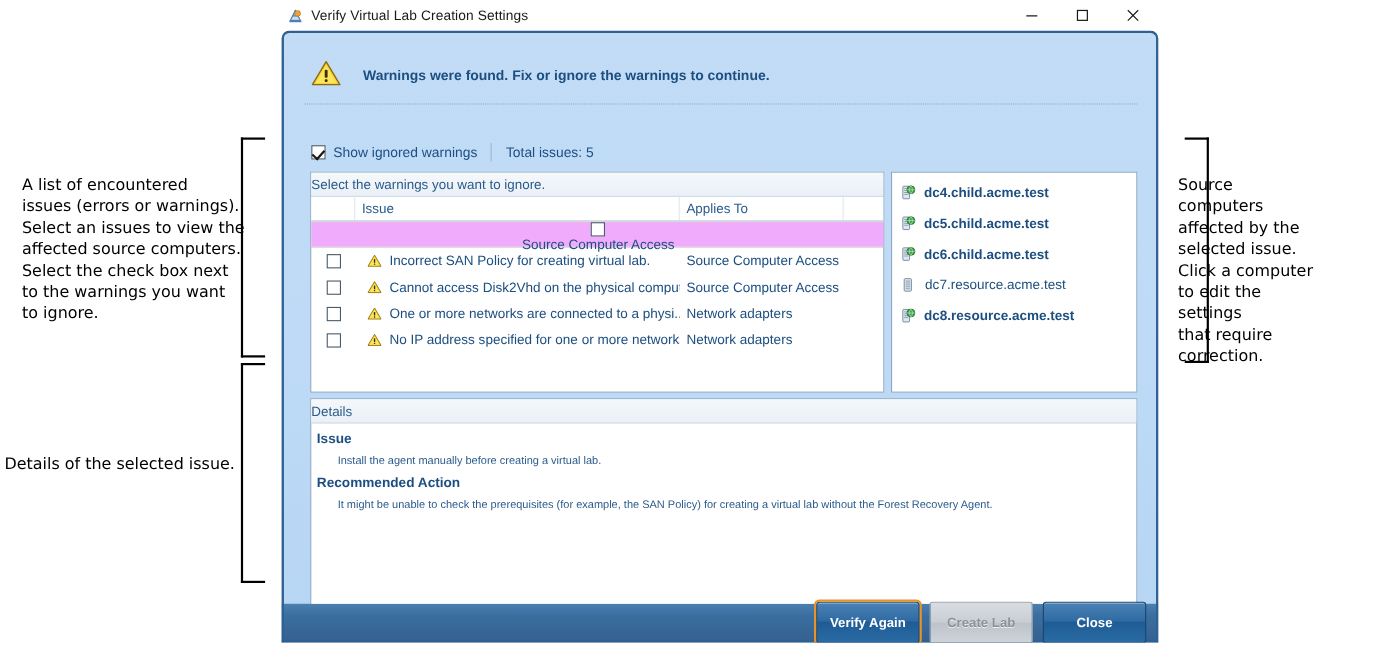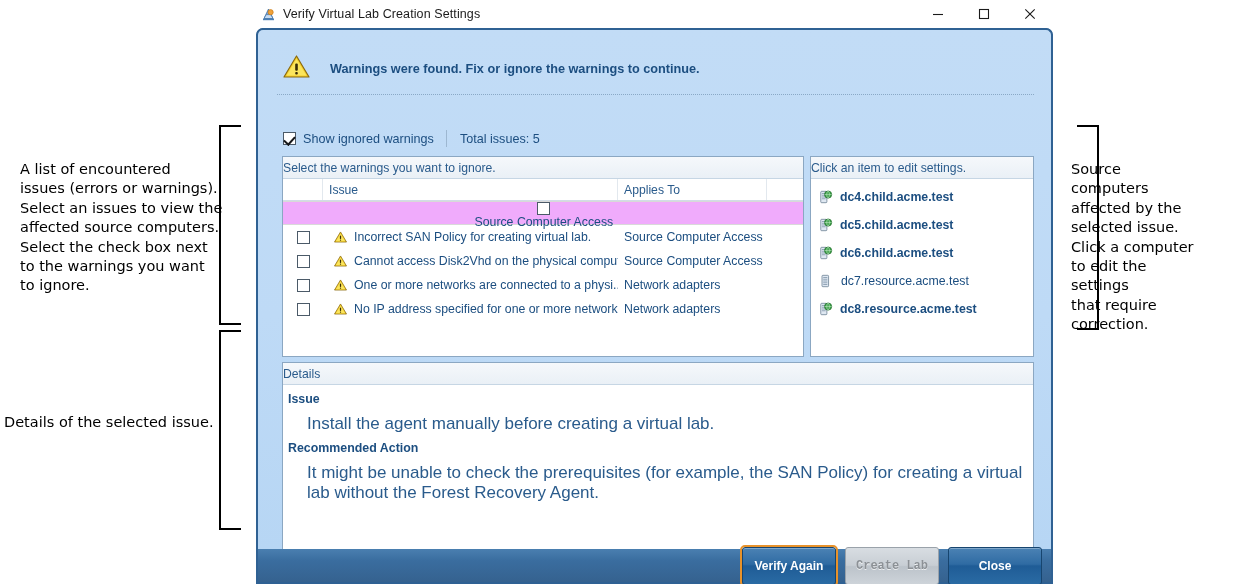--- a/index.html
+++ b/index.html
@@ -107,21 +107,20 @@
   .dlg-btn.focused {
     outline: 2px solid #e8922a;
     outline-offset: 0px;
     border: 1px solid #17456f;
   }
   .dlg-btn.disabled {
     color: #8c9196;
     background: linear-gradient(to bottom,#d8dde2 0%, #c8ced4 48%, #bcc3ca 52%, #cdd3d9 100%);
     border: 1px solid #9aa2aa;
     text-shadow: 0 1px 0 rgba(255,255,255,.7);
-    font-family: Liberation Mono, monospace;
   }
 
   
   #banner {
     position: absolute; left: 19px; top: 13px;
     width: 757px; height: 52px;
     display: flex; align-items: center;
     border-bottom: 1px dotted #8aa9c6;
   }
   #banner .warn-ico { margin-left: 6px; margin-right: 20px; flex:none; }
@@ -212,21 +211,21 @@
     white-space: nowrap;
   }
   .comp-row.plain { font-weight: normal; padding-left: 9px; gap: 10px; }
 
   #details-panel { left: 24px; top: 332px; width: 752px; height: 196px; }
   .det-h {
     font-size: 12.4px; font-weight: bold; color: #1c4e80;
     padding-left: 5px; margin-top: 7px;
   }
   .det-p {
-    font-size: 17px; color: #2a5b8c;
+    font-size: 10px; color: #2a5b8c;
     padding-left: 24px; margin-top: 8px;
   }
 </style>
 </head>
 <body>
 
 <div id="root">
 
   <div class="annot" style="left:20px; top:160px; width:205px;">A list of encountered
 issues (errors or warnings).
@@ -393,21 +392,20 @@
                     </svg>
                   </span>
                   <span>No IP address specified for one or more networks.</span>
                 </div>
                 <div class="cell-applies">Network adapters</div>
               </div>
             </div>
         </div>
 
         <div class="panel" id="computers-panel">
-          <div class="panel-head">Click an item to edit settings.</div>
           <div id="computers-rows" style="padding-top: 4px;">
               <div class="comp-row">
                 <span style="display: flex;">
                   <svg width="14" height="14" viewBox="0 0 16 16">
                     <rect x="2" y="1.5" width="7" height="13" rx="1" fill="#dfe8f2" stroke="#6b7f93" stroke-width="0.9"></rect>
                     <line x1="3.4" y1="4" x2="7.6" y2="4" stroke="#7f94a8" stroke-width="0.9"></line>
                     <line x1="3.4" y1="6" x2="7.6" y2="6" stroke="#7f94a8" stroke-width="0.9"></line>
                     <line x1="3.4" y1="8" x2="7.6" y2="8" stroke="#7f94a8" stroke-width="0.9"></line>
                     <line x1="3.4" y1="10" x2="7.6" y2="10" stroke="#7f94a8" stroke-width="0.9"></line>
                     <circle cx="10.4" cy="5.2" r="4.1" fill="#3fa24a" stroke="#1f6b2a" stroke-width="0.8"></circle>

